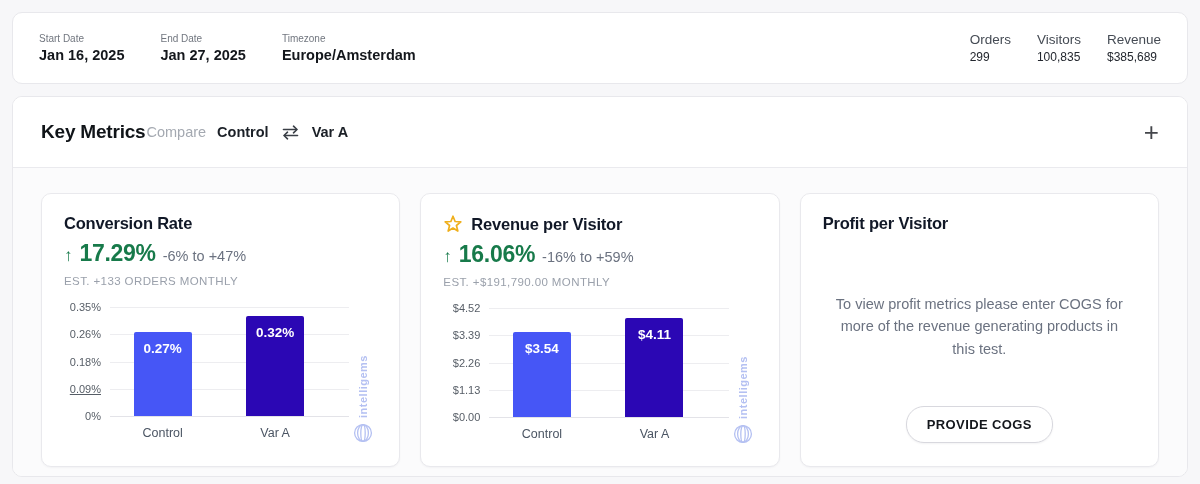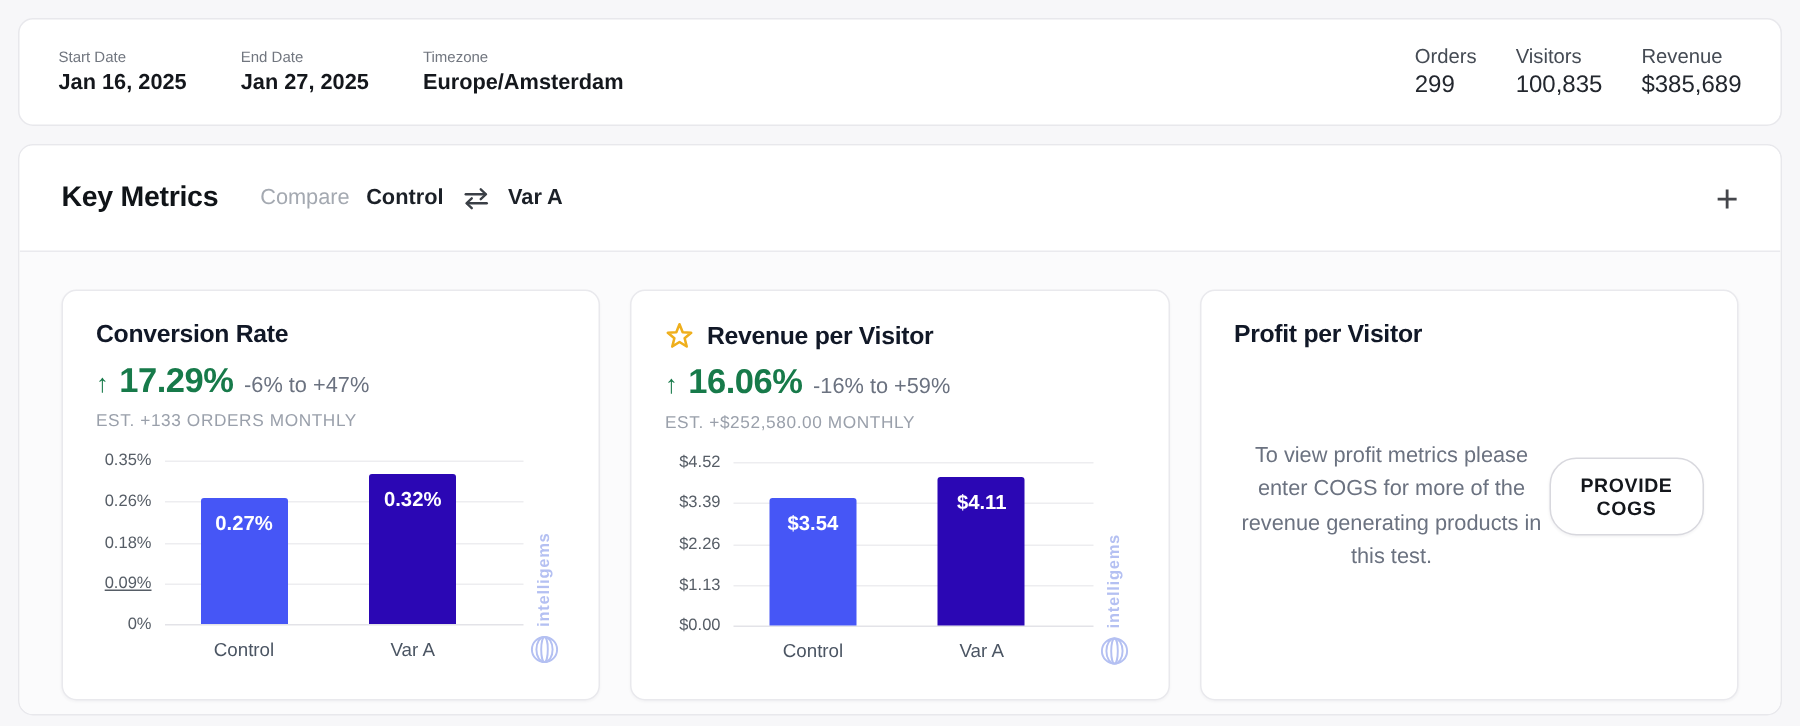--- a/index.html
+++ b/index.html
@@ -16,34 +16,34 @@
   .topbar {
     position: absolute; left: 12px; top: 12px; right: 12px; height: 72px;
     background: #fff; border: 1px solid #e8e8ec; border-radius: 10px;
     display: flex; align-items: center; padding: 0 26px;
   }
   .fields { display: flex; gap: 36px; }
   .field .lbl { font-size: 10px; color: #71767f; margin-bottom: 3px; }
   .field .val { font-size: 14.5px; color: #14171c; font-weight: 700; }
   .stats { margin-left: auto; display: flex; gap: 26px; }
   .stat .lbl { font-size: 13.5px; color: #454b54; margin-bottom: 3px; }
-  .stat .val { font-size: 16px; color: #23272e; }
+  .stat .val { font-size: 12px; color: #23272e; }
 
   
   .main {
     position: absolute; left: 12px; top: 96px; right: 12px; bottom: 7px;
     background: #fff; border: 1px solid #e8e8ec; border-radius: 10px;
     display: flex; flex-direction: column; overflow: hidden;
   }
   .main-header {
     height: 71px; flex: none; display: flex; align-items: center;
     padding: 0 28px; border-bottom: 1px solid #eaeaee; background: #fff;
   }
   .km-title { font-size: 19px; font-weight: 700; color: #101418; letter-spacing: -0.2px; }
-  .compare-label { margin-left: 28px; font-size: 14.5px; color: #a4a9b1; text-align: right; }
+  .compare-label { margin-left: 1px; font-size: 14.5px; color: #a4a9b1; text-align: right; }
   .compare-pill { margin-left: 11px; font-size: 14.5px; font-weight: 700; color: #1b2027; cursor: pointer; background: none; border: none; font-family: inherit; }
   .swap-btn { margin: 0 12px; background: none; border: none; cursor: pointer; display: flex; align-items: center; }
   .add-btn {
     margin-left: auto; background: none; border: none; cursor: pointer;
     font-size: 26px; line-height: 1; font-weight: 400; color: #44464b; font-family: inherit;
   }
 
   .main-body { flex: 1; display: flex; gap: 20px; padding: 25px 28px 9px; background: #fbfbfc; }
   .metric-card {
     flex: 1; background: #fff; border: 1px solid #e9e9ed; border-radius: 10px;
@@ -67,21 +67,21 @@
   .plot-area { position: relative; height: 109px; }
   .gridline { position: absolute; left: 0; right: 0; height: 1px; background: #ededf0; }
   .bar { position: absolute; bottom: 0; width: 58px; transform: translateX(-50%); border-radius: 2px 2px 0 0; padding-left: 19px; }
   .bar-label { position: absolute; top: 9px; left: 0; right: 0; text-align: center; color: #fff; font-size: 13.5px; font-weight: 700; }
   .x-axis { position: relative; height: 28px; }
   .xlabel { position: absolute; top: 10px; transform: translateX(-50%); font-size: 12.5px; color: #4b5563; white-space: nowrap; }
   .watermark { width: 28px; flex: none; display: flex; flex-direction: column; align-items: center; justify-content: flex-end; gap: 5px; padding-bottom: 1px; }
   .wm-text { writing-mode: vertical-rl; transform: rotate(180deg); font-size: 11px; font-weight: 700; color: #b4c0f2; letter-spacing: 0.5px; }
 
   
-  .profit-body { display: flex; flex-direction: row; align-items: center; }
+  .profit-body { display: flex; flex-direction: column; align-items: center; }
   .profit-message { margin-top: 60px; max-width: 302px; text-align: center; font-size: 14.5px; line-height: 1.55; color: #6b7280; }
   .provide-btn {
     margin-top: 46px; background: #fff; border: 1px solid #d8d8de; border-radius: 18px;
     padding: 10px 20px; font-size: 13px; font-weight: 700; color: #14171c; letter-spacing: 0.4px;
     box-shadow: 0 1px 2px rgba(16,24,40,0.05); cursor: pointer; font-family: inherit;
   }
 </style>
 </head>
 <body>
 
@@ -196,21 +196,21 @@
             <polygon points="10,2.2 12.12,7.49 17.8,7.87 13.42,11.51 14.82,17.03 10,14 5.18,17.03 6.58,11.51 2.2,7.87 7.88,7.49"></polygon>
           </svg>
         </span>
         <span class="card-title">Revenue per Visitor</span>
       </div>
       <div class="lift-row">
         <span class="lift-arrow">↑</span>
         <span class="lift-value">16.06%</span>
         <span class="lift-range">-16% to +59%</span>
       </div>
-      <div class="estimate">EST. +$252,580.00 MONTHLY</div>
+      <div class="estimate">EST. +$191,790.00 MONTHLY</div>
       <div class="chart">
         <div class="chart-main">
           <div class="y-axis">
               <div class="ytick" style="top: 0%;">$4.52</div>
               <div class="ytick" style="top: 25%;">$3.39</div>
               <div class="ytick" style="top: 50%;">$2.26</div>
               <div class="ytick" style="top: 75%;">$1.13</div>
               <div class="ytick" style="top: 100%;">$0.00</div>
             </div>
           <div class="plot-wrap">

